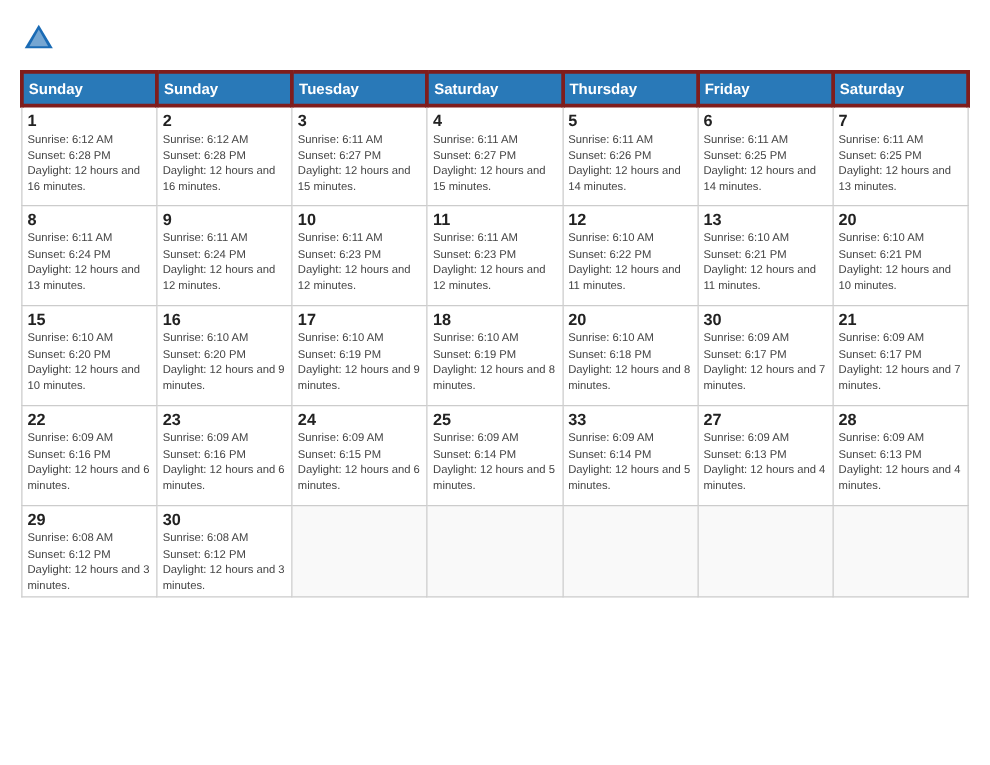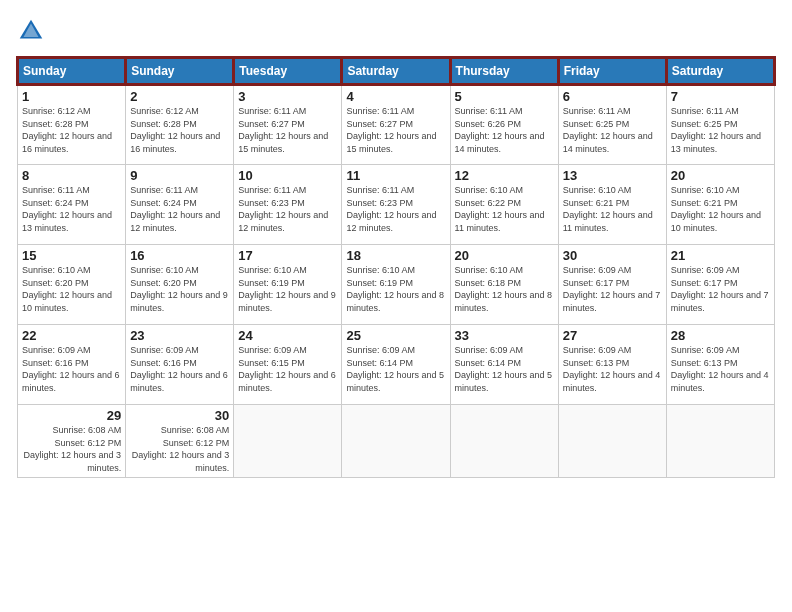--- a/index.html
+++ b/index.html
@@ -90,21 +90,20 @@
       display: block;
       margin-bottom: 1px;
     }
     .day-info {
       font-size: 9px;
       color: #444;
       line-height: 1.4;
     }
     .last-row td {
       height: 70px;
-      text-align: right;
     }
   </style>
 </head>
 <body>
 
 <div class="container">
   <div class="header">
     <div class="logo">
       <svg class="logo-icon" viewBox="0 0 40 40">
         <polygon points="20,5 35,30 5,30" fill="#1a6bb5"></polygon>

